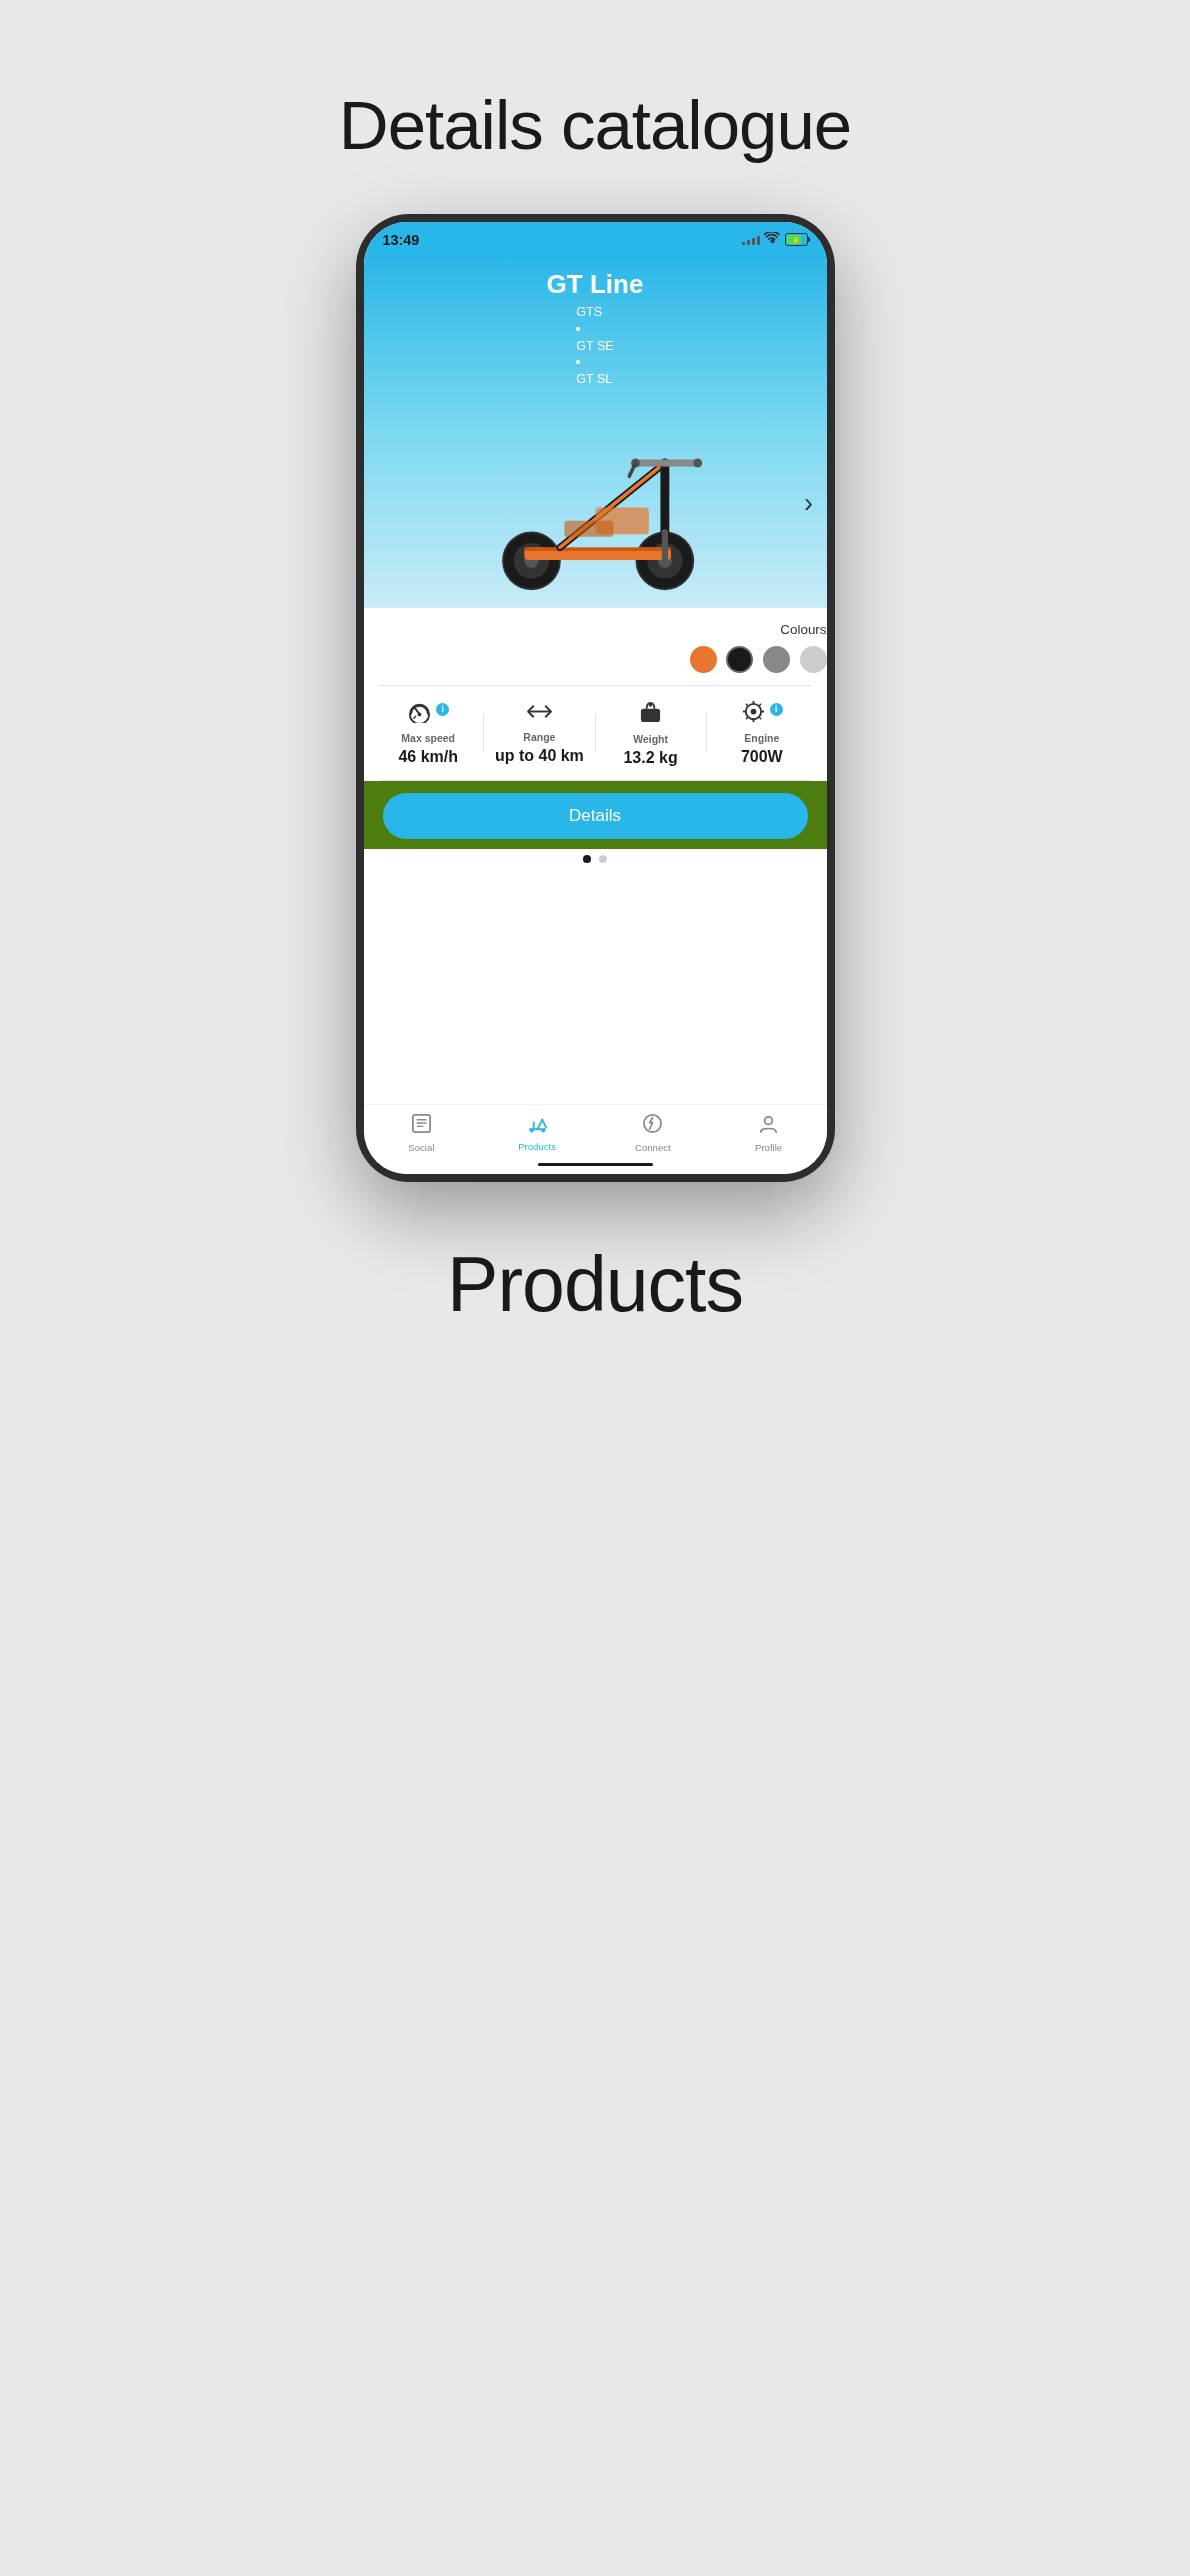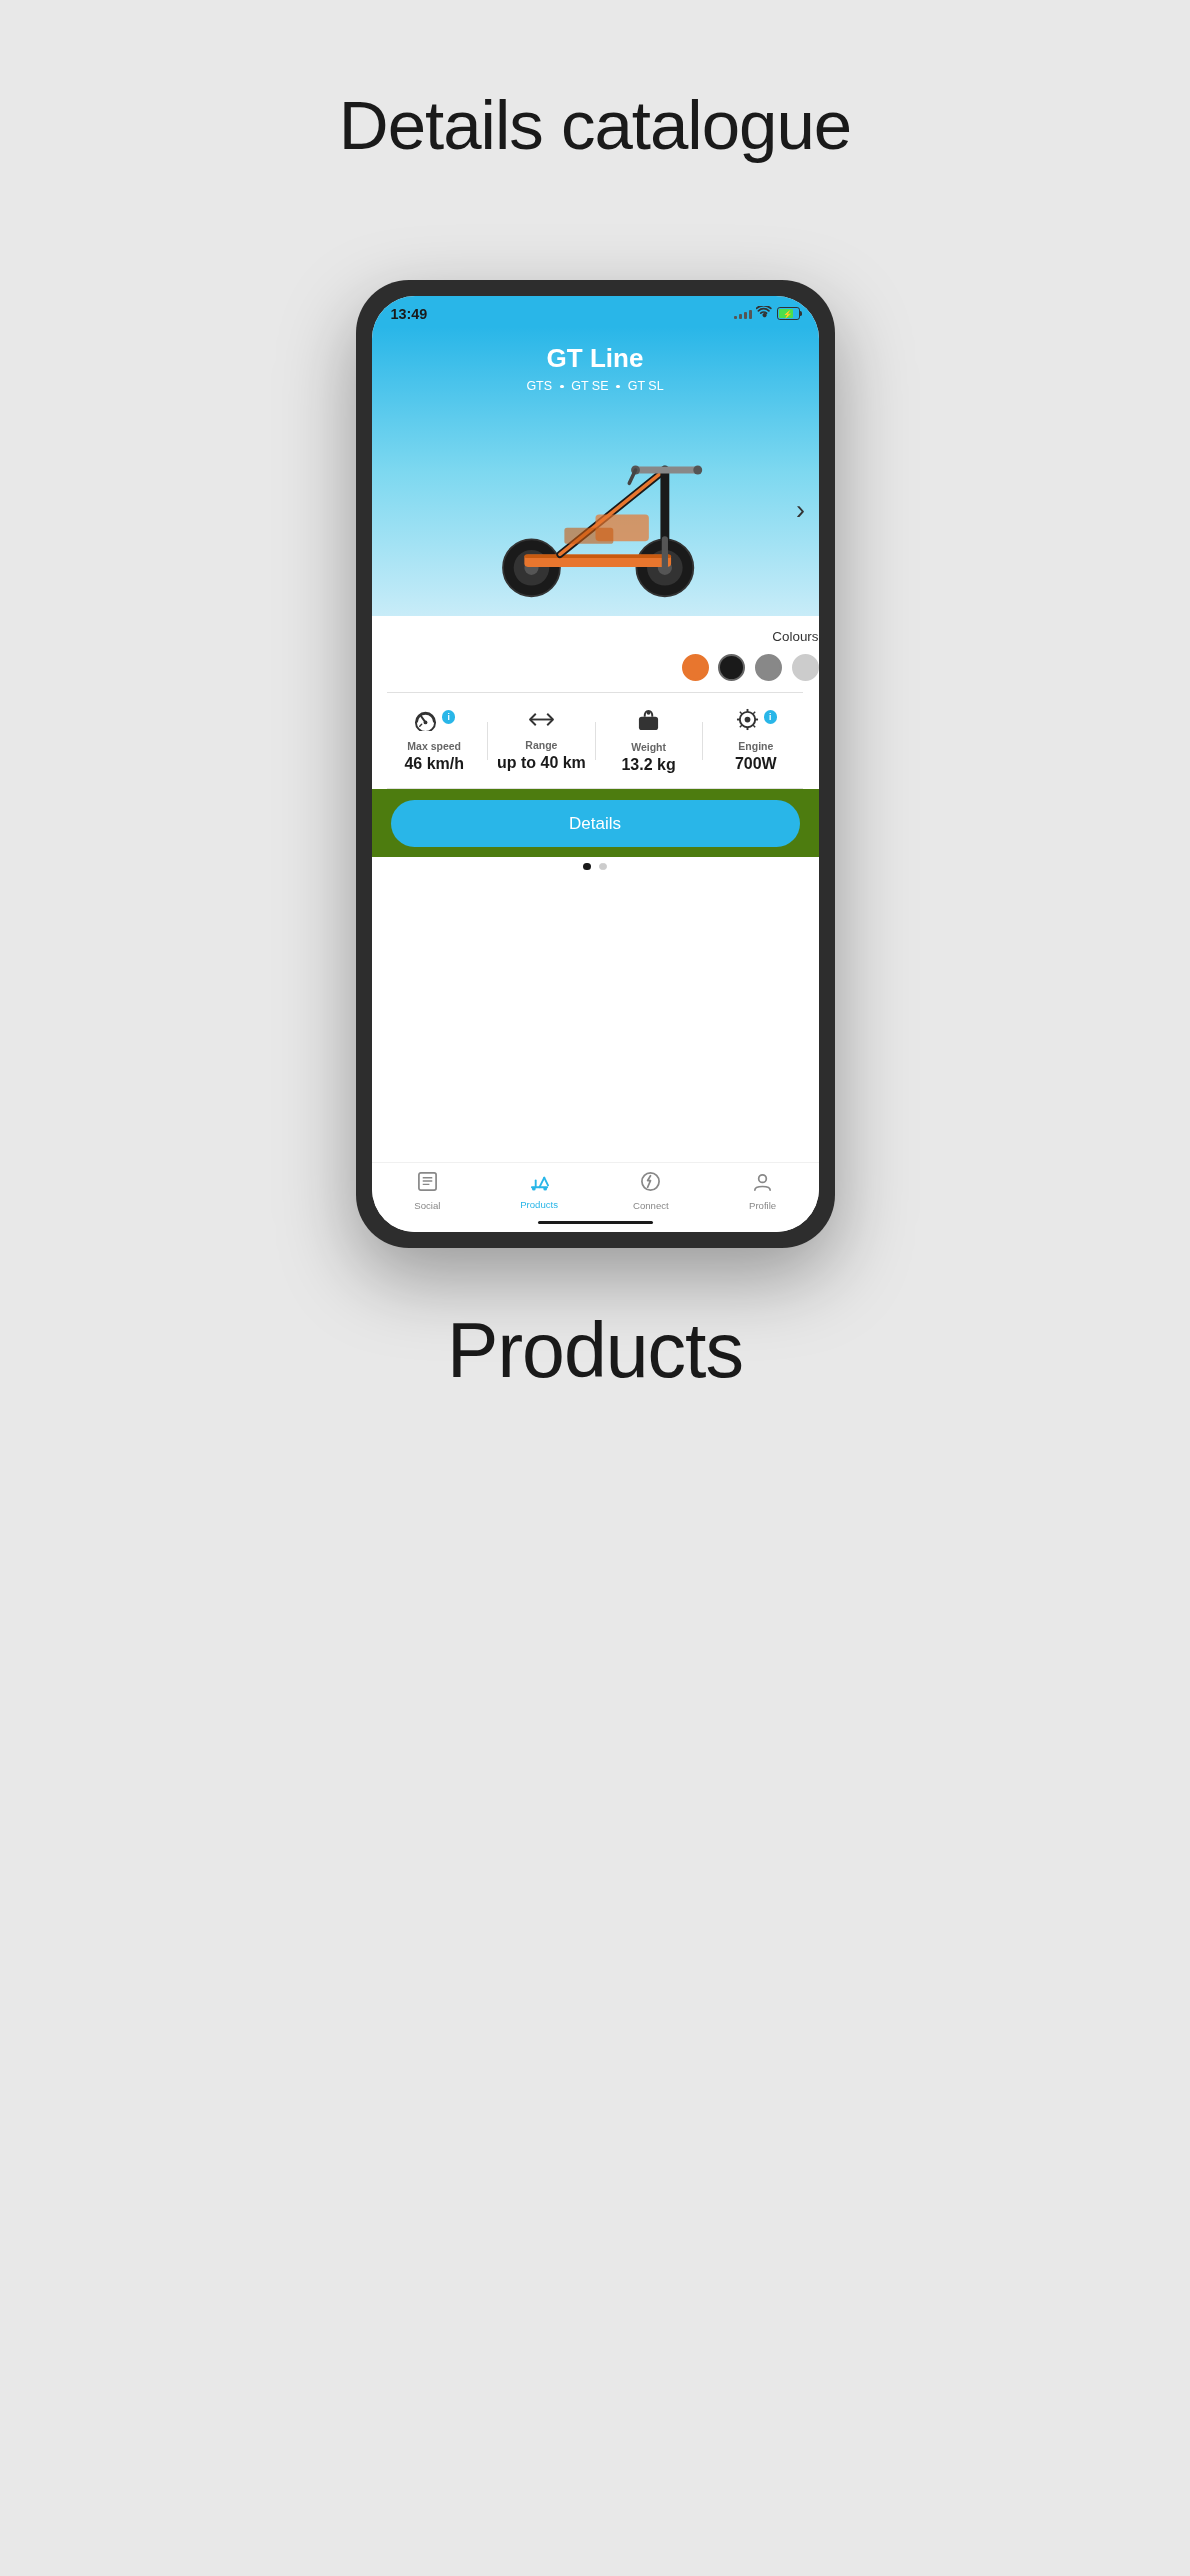--- a/index.html
+++ b/index.html
@@ -16,26 +16,26 @@
 
     .page-title {
       margin-top: 86px;
       font-size: 69px;
       font-weight: 300;
       color: #1a1a1a;
       letter-spacing: -1px;
     }
 
     .phone-wrapper {
-      margin-top: 115px;
+      margin-top: 49px;
       width: 479px;
       height: 968px;
       background: #2d2d2d;
       border-radius: 53px;
-      padding: 16px;
+      padding: 8px;
       box-shadow: 0 29px 77px rgba(0,0,0,0.35);
       position: relative;
     }
 
     .phone-screen {
       width: 100%;
       height: 100%;
       border-radius: 43px;
       overflow: hidden;
       background: #fff;
@@ -139,23 +139,24 @@
       font-size: 26px;
       font-weight: 700;
       color: #fff;
       margin-bottom: 5.8px;
     }
 
     .product-variants {
       font-size: 12.5px;
       color: #fff;
       display: flex;
-      align-items: center;
+      align-items: flex-start;
       gap: 7.7px;
       margin-bottom: 11.5px;
+      flex-direction: column;
     }
 
     .dot-sep {
       width: 3.8px;
       height: 3.8px;
       background: #fff;
       border-radius: 50%;
     }
 
     .scooter-container {

